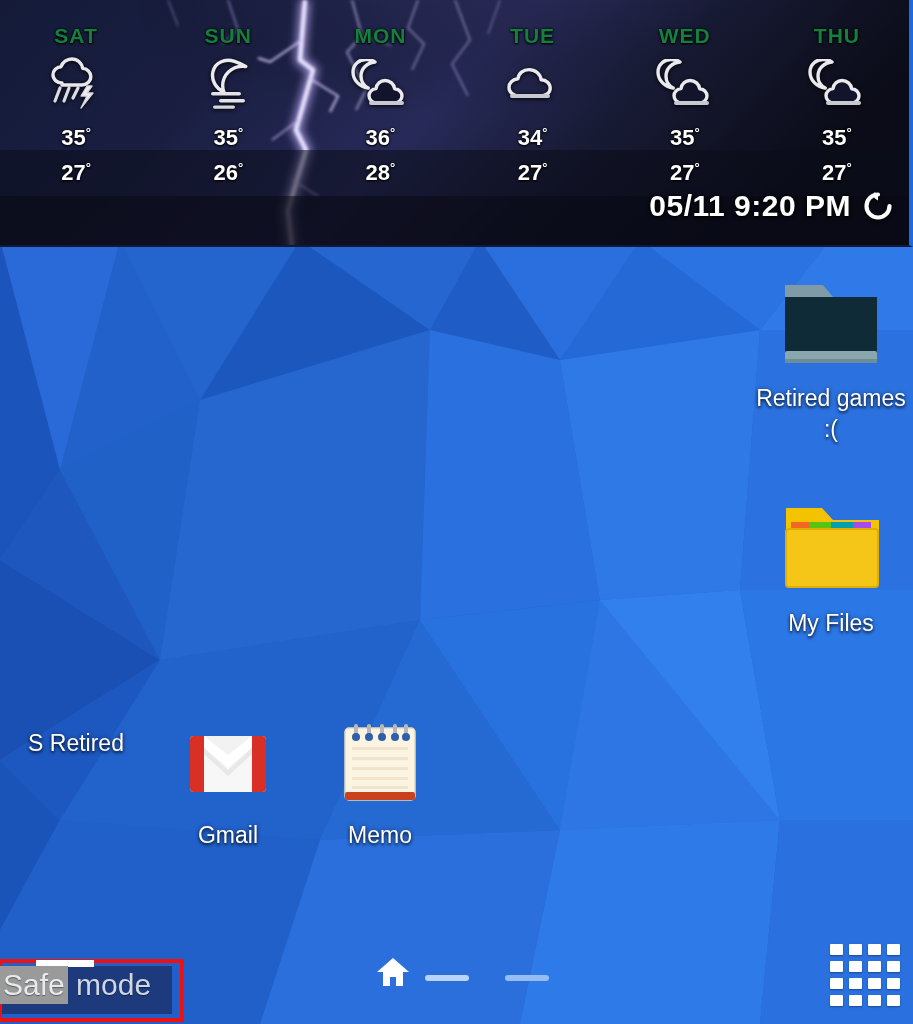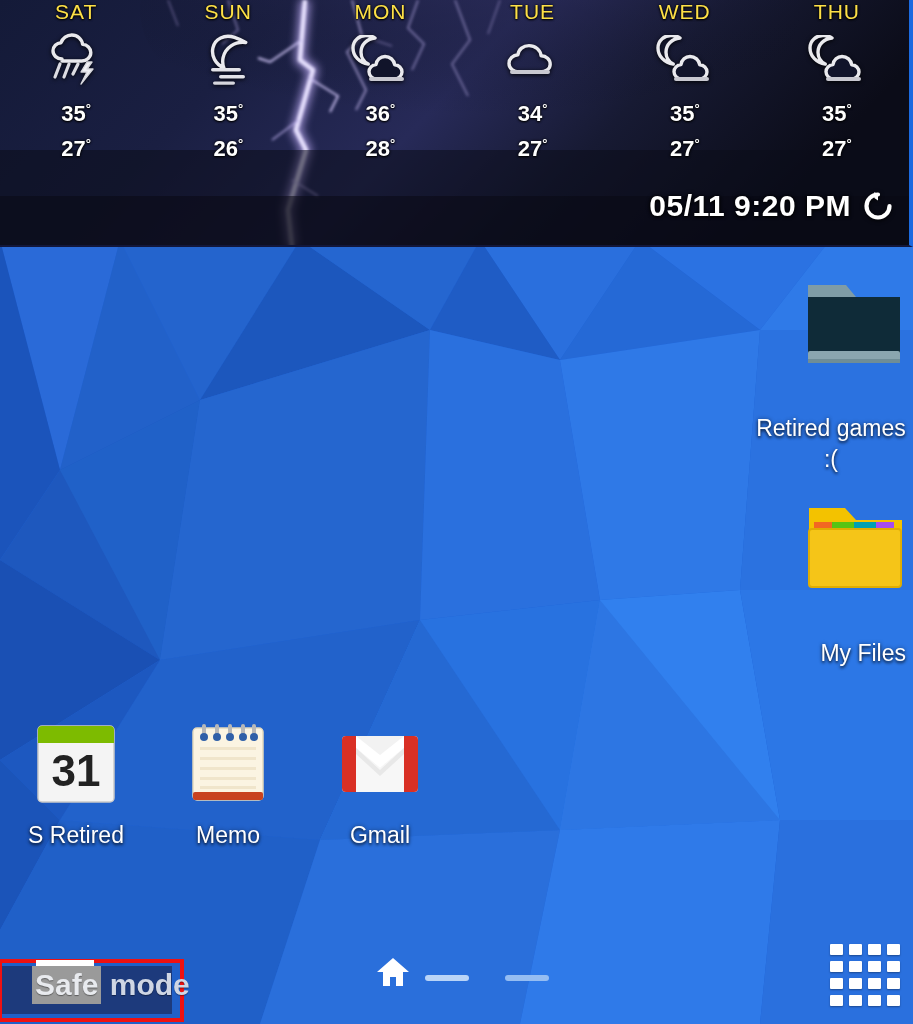--- a/index.html
+++ b/index.html
@@ -31,21 +31,22 @@
   #weather-bg{position:absolute;left:0;top:0;width:913px;height:247px;}
   #weather-bg svg{display:block;}
   .w-content{position:relative;z-index:3;width:100%;height:100%;}
 
   .w-cols{
     position:absolute;left:0;top:0;width:913px;height:190px;
     display:flex;
   }
   .w-col{flex:1 1 0;display:flex;flex-direction:column;align-items:center;}
   .w-day{
-    font-size:21px;font-weight:normal;color:#fde047;
+    margin-top:24px;
+    font-size:21px;font-weight:bold;color:#15803d;
     letter-spacing:1px;
     text-shadow:0 1px 2px #000, 0 0 3px #000;
   }
   .w-icon{height:56px;margin-top:8px;display:flex;align-items:center;justify-content:center;}
   .w-icon svg{display:block;filter:drop-shadow(0 1px 2px rgba(0,0,0,.9));}
   .w-hi,.w-lo{
     font-size:22px;font-weight:bold;color:#ffffff;
     text-shadow:0 1px 2px #000,0 0 3px #000;
     line-height:1;
   }
@@ -62,23 +63,22 @@
     font-size:30px;font-weight:bold;color:#ffffff;
     text-shadow:0 1px 3px #000,0 0 4px #000;
     letter-spacing:0.5px;
   }
   #refresh-icon svg{display:block;filter:drop-shadow(0 1px 2px rgba(0,0,0,.9));}
 
   
   .desk-icon{
     position:absolute;z-index:6;
     width:150px;
-    display:flex;flex-direction:column;align-items:flex-end;
+    display:flex;flex-direction:column;align-items:center;
     cursor:pointer;
-    gap:30px;
   }
   .desk-icon .glyph{display:flex;align-items:center;justify-content:center;}
   .desk-label{
     margin-top:10px;
     font-size:23px;color:#ffffff;text-align:center;line-height:1.35;
     text-shadow:0 2px 3px rgba(0,0,0,.65), 0 0 4px rgba(0,0,0,.45);
   }
 
   #icon-retired-games{left:756px;top:275px;}
   #icon-my-files{left:756px;top:500px;}
@@ -126,24 +126,23 @@
     position:absolute;left:2px;top:966px;width:170px;height:48px;
     background:#1d3a7c;
     z-index:8;display:flex;align-items:center;
   }
   #safe-mode-whitebar{
     position:absolute;left:36px;top:960px;width:58px;height:7px;
     background:#ffffff;z-index:10;
   }
   #safe-mode-text{
     position:absolute;left:0px;top:968px;z-index:11;
-    font-size:30px;font-weight:bold;color:#cfd6e4;
+    font-size:30px;font-weight:normal;color:#cfd6e4;
     letter-spacing:0px;white-space:nowrap;
     text-shadow:0 1px 1px rgba(0,0,0,.4);
-    padding-left:32px;
   }
   #safe-mode-text .sel{
     background:#9a9a9a;color:#e8eaee;padding:2px 3px 3px 3px;
   }
 </style>
 </head>
 <body>
 
 <div id="wallpaper">
   <svg viewBox="0 0 913 1024" preserveAspectRatio="none" xmlns="http://www.w3.org/2000/svg">
@@ -356,29 +355,36 @@
       <rect x="7" y="29" width="92" height="58" rx="3" fill="none" stroke="#e0ad00" stroke-width="2"></rect>
     </svg>
   </div>
   <div class="desk-label">My Files</div>
 </div>
 
 <div id="app-row">
 
 
   <div class="app">
+    <div class="app-label">S Retired</div>
+  </div>
+
+  <div class="app">
     <div class="glyph">
       <svg width="92" height="92" viewBox="0 0 92 92" xmlns="http://www.w3.org/2000/svg">
-        <rect x="8" y="8" width="76" height="76" rx="4" fill="#f4f4f4" stroke="#c9c9c9" stroke-width="1.5"></rect>
-        <rect x="8" y="8" width="76" height="17" rx="4" fill="#7dbb00"></rect>
-        <rect x="8" y="20" width="76" height="5" fill="#7dbb00"></rect>
-        <text x="46" y="68" font-family="'Liberation Sans',sans-serif" font-size="44" font-weight="bold" text-anchor="middle" fill="#222222">31</text>
+        <rect x="8" y="18" width="76" height="56" rx="4" fill="#f2f2f2"></rect>
+        <path d="M8 22 a4 4 0 0 1 4-4 h10 v56 H12 a4 4 0 0 1-4-4 Z" fill="#d93025"></path>
+        <path d="M84 22 a4 4 0 0 0-4-4 H70 v56 h10 a4 4 0 0 0 4-4 Z" fill="#d93025"></path>
+        <path d="M8 22 L46 52 L84 22 L84 30 L46 60 L8 30 Z" fill="#d93025"></path>
+        <path d="M22 18 L46 37 L70 18 L70 30 L46 50 L22 30 Z" fill="#ffffff"></path>
+        <path d="M22 30 L46 50 L70 30 L70 74 L22 74 Z" fill="#f7f7f7"></path>
+        <path d="M22 30 L46 52 L70 30 L70 36 L46 58 L22 36 Z" fill="#e8e8e8"></path>
       </svg>
     </div>
-    <div class="app-label">S Retired</div>
+    <div class="app-label">Gmail</div>
   </div>
 
   <div class="app">
     <div class="glyph">
       <svg width="92" height="92" viewBox="0 0 92 92" xmlns="http://www.w3.org/2000/svg">
         <rect x="11" y="10" width="70" height="72" rx="4" fill="#fbf4e2" stroke="#e4d9bd" stroke-width="1.5"></rect>
         <rect x="11" y="74" width="70" height="8" rx="2" fill="#c8421f"></rect>
         <g fill="#f0e5cb">
           <rect x="18" y="29" width="56" height="3"></rect>
           <rect x="18" y="39" width="56" height="3"></rect>
@@ -396,35 +402,20 @@
           <circle cx="35" cy="19" r="4" fill="#2f5fa8"></circle>
           <circle cx="48" cy="19" r="4" fill="#2f5fa8"></circle>
           <circle cx="61" cy="19" r="4" fill="#2f5fa8"></circle>
           <circle cx="72" cy="19" r="4" fill="#2f5fa8"></circle>
         </g>
       </svg>
     </div>
     <div class="app-label">Memo</div>
   </div>
 
-  <div class="app">
-    <div class="glyph">
-      <svg width="92" height="92" viewBox="0 0 92 92" xmlns="http://www.w3.org/2000/svg">
-        <rect x="8" y="18" width="76" height="56" rx="4" fill="#f2f2f2"></rect>
-        <path d="M8 22 a4 4 0 0 1 4-4 h10 v56 H12 a4 4 0 0 1-4-4 Z" fill="#d93025"></path>
-        <path d="M84 22 a4 4 0 0 0-4-4 H70 v56 h10 a4 4 0 0 0 4-4 Z" fill="#d93025"></path>
-        <path d="M8 22 L46 52 L84 22 L84 30 L46 60 L8 30 Z" fill="#d93025"></path>
-        <path d="M22 18 L46 37 L70 18 L70 30 L46 50 L22 30 Z" fill="#ffffff"></path>
-        <path d="M22 30 L46 50 L70 30 L70 74 L22 74 Z" fill="#f7f7f7"></path>
-        <path d="M22 30 L46 52 L70 30 L70 36 L46 58 L22 36 Z" fill="#e8e8e8"></path>
-      </svg>
-    </div>
-    <div class="app-label">Gmail</div>
-  </div>
-
 </div>
 
 <div id="bottom-bar">
 
   <div id="home-icon">
     <svg width="34" height="30" viewBox="0 0 34 30" xmlns="http://www.w3.org/2000/svg">
       <path d="M17 1 L33 15 H27 V29 H20 V20 H14 V29 H7 V15 H1 Z" fill="#ffffff"></path>
     </svg>
   </div>
 

